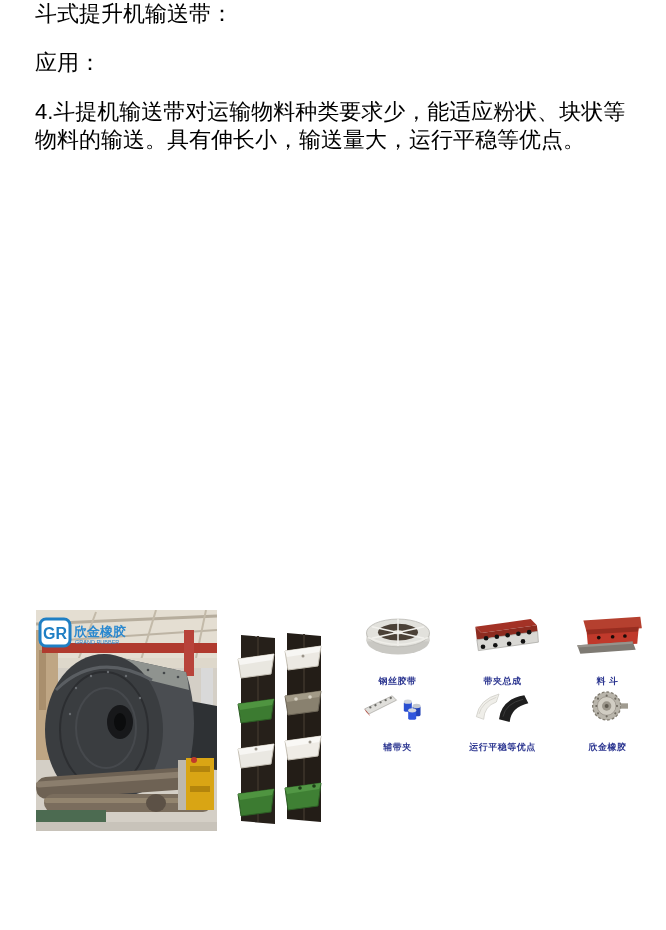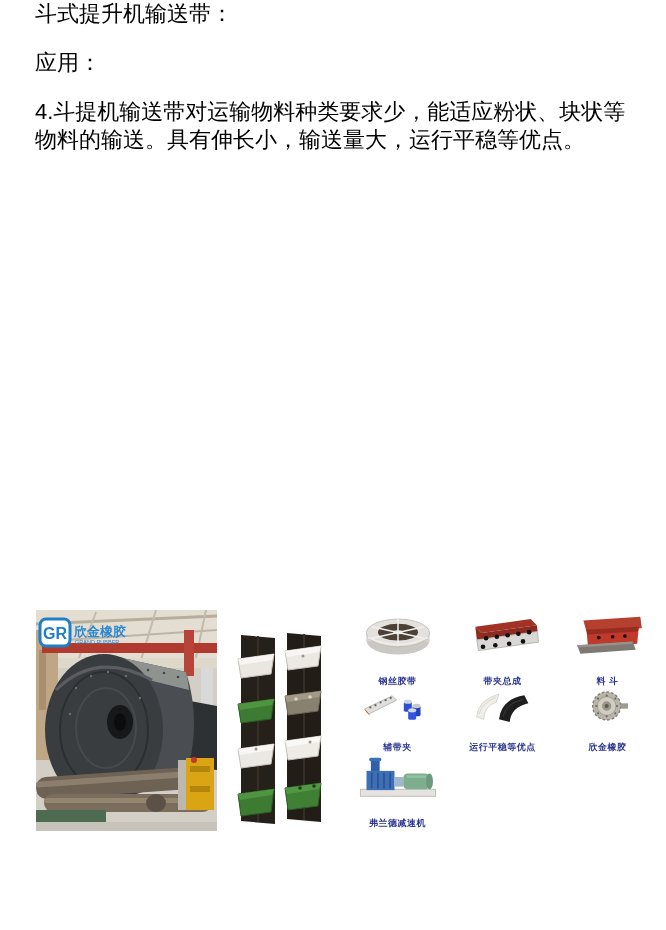--- a/index.html
+++ b/index.html
@@ -243,32 +243,15 @@
           <circle cx="59" cy="35" r="1.6" fill="#6e695f"></circle>
         <circle cx="46" cy="39.5" r="1.6" fill="#6e695f"></circle>
           <circle cx="33" cy="35" r="1.6" fill="#6e695f"></circle>
         <circle cx="30.5" cy="24" r="1.6" fill="#6e695f"></circle>
           <circle cx="33" cy="13" r="1.6" fill="#6e695f"></circle>
         <rect x="67" y="20" width="11" height="8" fill="#a09b90"></rect>
       </svg>
       <figcaption class="product-caption">欣金橡胶</figcaption>
     </figure>
 
-    <figure class="product-cell">
-      <svg width="96" height="48" viewBox="0 0 96 48">
-        <rect x="5" y="38" width="86" height="8" fill="#e4e3df" stroke="#b8b7b2" stroke-width="1"></rect>
-        <rect x="17" y="4" width="10" height="16" rx="2" fill="#2f5fa8"></rect>
-        <rect x="15" y="2" width="14" height="4" rx="2" fill="#3d6fb5"></rect>
-        <rect x="12" y="17" width="32" height="22" fill="#3d6fb5"></rect>
-        <line x1="18" y1="19" x2="18" y2="37" stroke="#2c5294" stroke-width="2"></line>
-        <line x1="25" y1="19" x2="25" y2="37" stroke="#2c5294" stroke-width="2"></line>
-        <line x1="32" y1="19" x2="32" y2="37" stroke="#2c5294" stroke-width="2"></line>
-        <line x1="39" y1="19" x2="39" y2="37" stroke="#2c5294" stroke-width="2"></line>
-        <rect x="44" y="24" width="10" height="11" fill="#9fb6cf"></rect>
-        <rect x="54" y="20" width="30" height="18" rx="5" fill="#7fae8f"></rect>
-        <ellipse cx="84" cy="29" rx="4" ry="9" fill="#6c9a7c"></ellipse>
-        <rect x="58" y="22" width="22" height="3" fill="#93c1a3"></rect>
-      </svg>
-      <figcaption class="product-caption">弗兰德减速机</figcaption>
-    </figure>
 
   </div>
 </div>
 
 </body></html>

